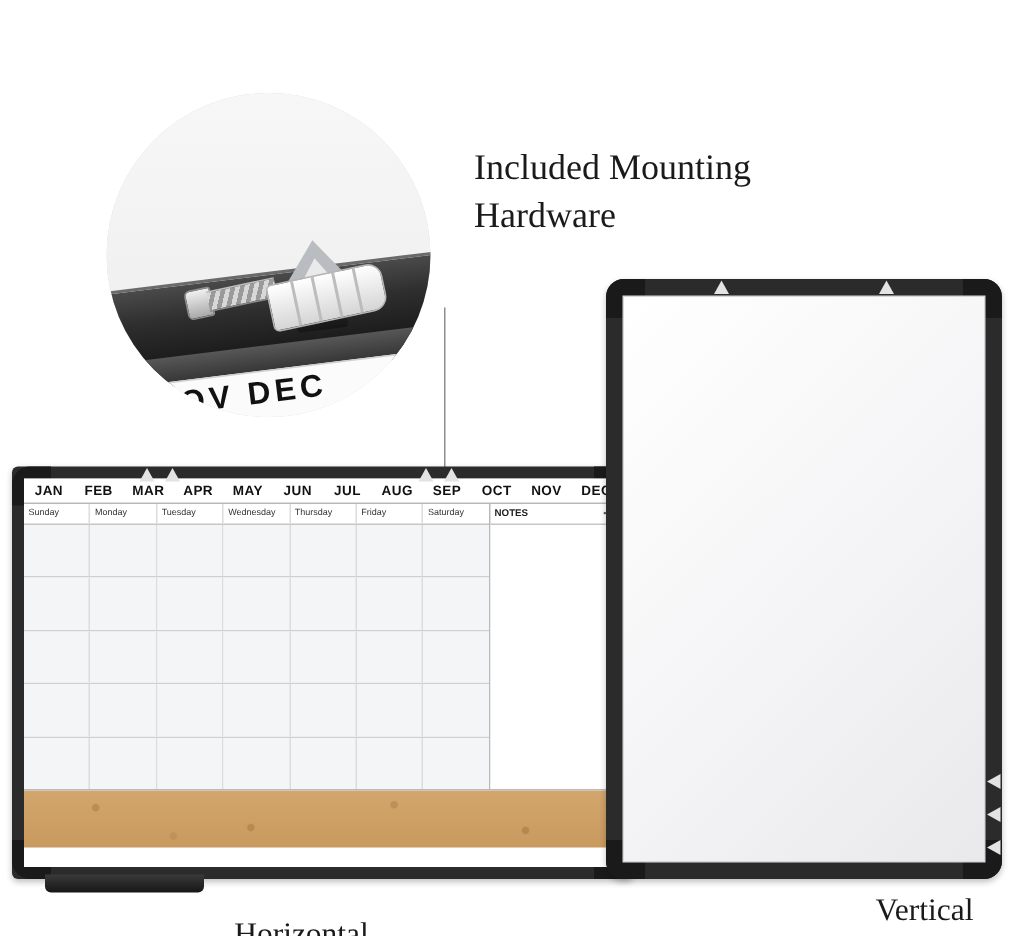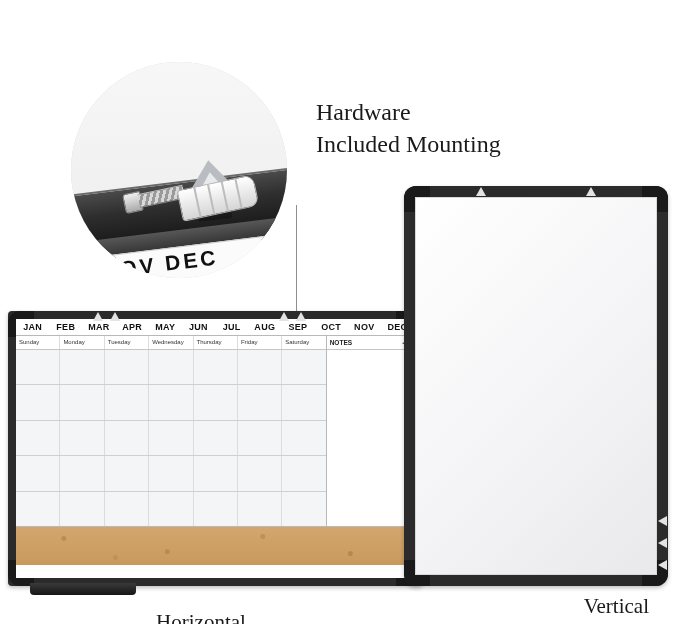--- a/index.html
+++ b/index.html
@@ -458,22 +458,22 @@
       <div class="rib" style="left:16px"></div>
       <div class="rib" style="left:30px"></div>
       <div class="rib" style="left:44px"></div>
       <div class="rib" style="left:58px"></div>
     </div>
   </div>
 
   <div class="connector"></div>
 
   <div class="hw-label">
+    <div>Included Mounting</div>
     <div>Hardware</div>
-    <div>Included Mounting</div>
   </div>
 
   <div class="board-h">
     <div class="corner tl"></div>
     <div class="corner tr"></div>
     <div class="corner bl"></div>
     <div class="corner br"></div>
 
     <div class="inner">
       <div class="month-row">

